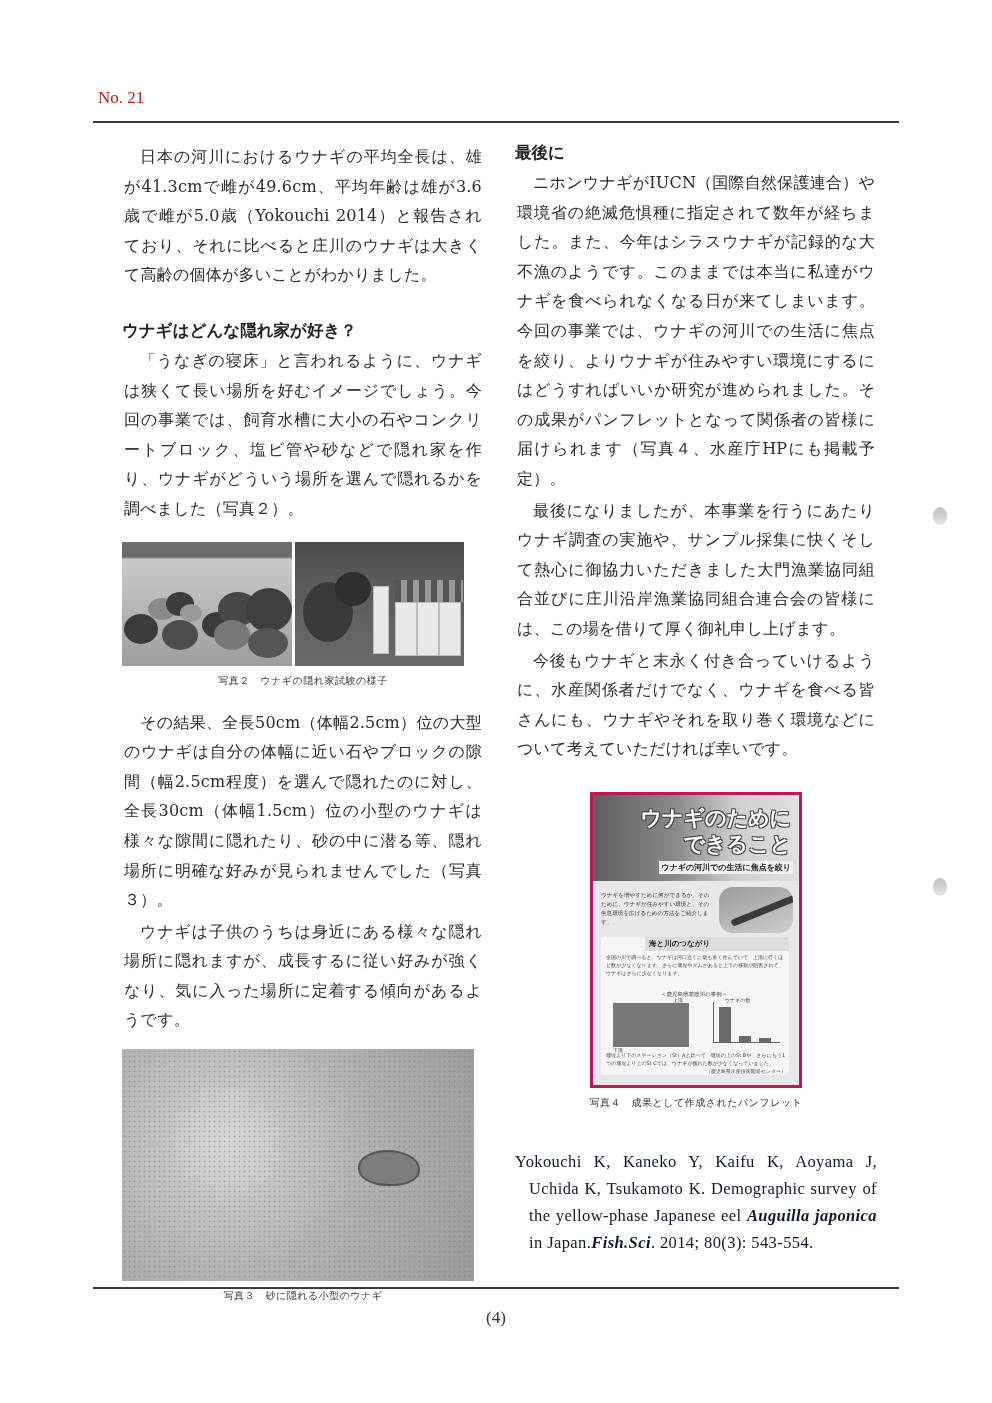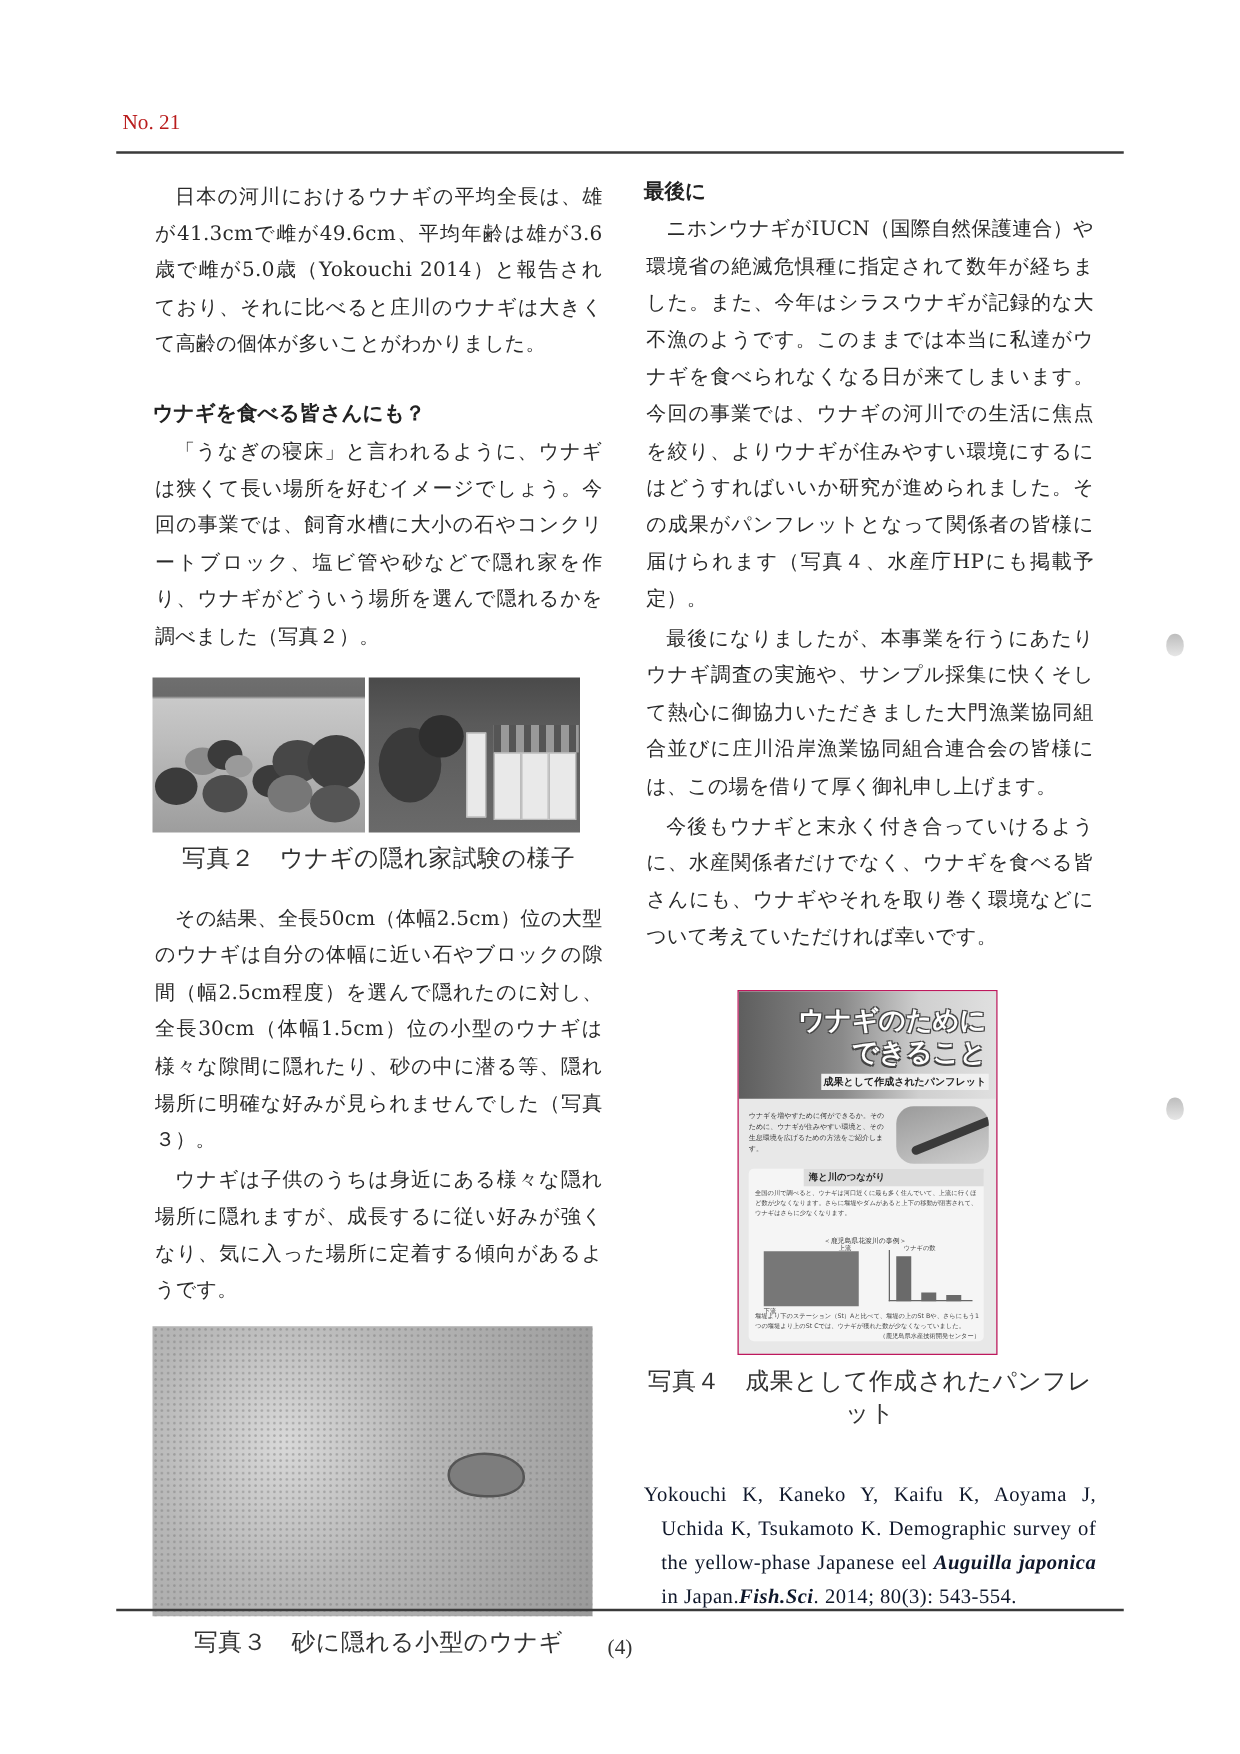--- a/index.html
+++ b/index.html
@@ -14,37 +14,37 @@
               font-size: 17px; font-family: "Liberation Serif", serif; color: #333; }
   .col { position: absolute; width: 362px; }
   .col.left { left: 122px; top: 140px; }
   .col.right { left: 515px; top: 140px; }
   p.body { margin: 2px; font-size: 16px; line-height: 29.6px; text-align: justify;
            letter-spacing: 0.2px; }
   p.body.indent { text-indent: 1em; }
   h3.sec { margin: 0; font-family: "DejaVu Sans", sans-serif; font-weight: bold;
            font-size: 16.5px; line-height: 26px; color: #222; }
   .gap { height: 26px; }
-  .caption { font-family: Liberation Mono, monospace; font-size: 19px; text-align: center;
+  .caption { font-family: Liberation Mono, monospace; font-size: 10px; text-align: center;
              color: #333; margin-top: 8px; letter-spacing: 0.5px; }
   .photo2-wrap { display: flex; gap: 3px; width: 342px; height: 124px; margin: 18px 0 0 0; }
   .photo2a { flex: 1; background: linear-gradient(180deg,#6f6f6f 0%,#6a6a6a 12%,#c9c9c9 14%,#bdbdbd 40%,#9d9d9d 100%); position: relative; }
   .photo2b { flex: 1; background: linear-gradient(180deg,#4a4a4a 0%,#5a5a5a 30%,#6a6a6a 100%); position: relative; }
   .stone { position: absolute; border-radius: 50%; background: #3b3b3b; }
   .block { position: absolute; background: #e9e9e9; border: 1px solid #bbb; }
   .stripe { position: absolute; background: #777; }
   .photo3 { width: 352px; height: 232px; margin-top: 14px;
             background: radial-gradient(circle at 30% 40%, #d8d8d8 0%, #b7b7b7 40%, #9a9a9a 100%); position: relative; }
   .photo3::before { content: ""; position: absolute; inset: 0;
             background-image: radial-gradient(#777 0.8px, transparent 1.2px);
             background-size: 5px 5px; opacity: 0.45; }
   .eel-head { position: absolute; left: 236px; top: 101px; width: 58px; height: 32px;
               border-radius: 50% 55% 45% 50%; background: #7d7d7d; border: 2px solid #555; }
   .pamphlet { width: 206px; height: 290px; margin: 28px 0 0 75px; background: #e8e8e8;
-              border: 1px solid #be185d; position: relative; overflow: hidden;
+              border: 3px solid #be185d; position: relative; overflow: hidden;
               font-family: "DejaVu Sans", sans-serif; }
   .pam-top { position: absolute; left: 0; top: 0; width: 100%; height: 86px;
              background: linear-gradient(90deg,#5e5e5e 0%,#8a8a8a 40%,#cfcfcf 70%,#e0e0e0 100%); }
   .pam-title { position: absolute; right: 8px; top: 10px; font-weight: bold; font-size: 21px;
                color: #fff; text-shadow: 1px 1px 0 #444, -1px -1px 0 #444, 1px -1px 0 #444, -1px 1px 0 #444;
                line-height: 26px; text-align: right; }
   .pam-sub { position: absolute; right: 6px; top: 66px; font-size: 8px; font-weight: bold; color: #222;
              background: #f0f0f0; padding: 1px 2px; }
   .pam-intro { position: absolute; left: 8px; top: 96px; width: 110px; font-size: 5.6px; line-height: 9px; color: #333; }
   .pam-eel { position: absolute; right: 6px; top: 92px; width: 74px; height: 46px; border-radius: 14px;
@@ -71,21 +71,21 @@
 </style>
 </head>
 <body>
 
 <div class="header-no">No. 21</div>
 <div class="rule top"></div>
 
 <div class="col left">
   <p class="body indent">日本の河川におけるウナギの平均全長は、雄が41.3cmで雌が49.6cm、平均年齢は雄が3.6歳で雌が5.0歳（Yokouchi 2014）と報告されており、それに比べると庄川のウナギは大きくて高齢の個体が多いことがわかりました。</p>
   <div class="gap"></div>
-  <h3 class="sec">ウナギを食べる皆さんにも？</h3>
+  <h3 class="sec">ウナギはどんな隠れ家が好き？</h3>
   <p class="body indent">「うなぎの寝床」と言われるように、ウナギは狭くて長い場所を好むイメージでしょう。今回の事業では、飼育水槽に大小の石やコンクリートブロック、塩ビ管や砂などで隠れ家を作り、ウナギがどういう場所を選んで隠れるかを調べました（写真２）。</p>
 
   <div class="photo2-wrap">
     <div class="photo2a">
       <div class="stone" style="left:2px;top:72px;width:34px;height:30px;"></div>
       <div class="stone" style="left:26px;top:56px;width:28px;height:22px;background:#8a8a8a;"></div>
       <div class="stone" style="left:44px;top:50px;width:28px;height:24px;"></div>
       <div class="stone" style="left:58px;top:62px;width:22px;height:18px;background:#9a9a9a;"></div>
       <div class="stone" style="left:40px;top:78px;width:36px;height:30px;background:#4d4d4d;"></div>
       <div class="stone" style="left:80px;top:70px;width:30px;height:26px;"></div>
@@ -120,21 +120,21 @@
   <p class="body indent">ニホンウナギがIUCN（国際自然保護連合）や環境省の絶滅危惧種に指定されて数年が経ちました。また、今年はシラスウナギが記録的な大不漁のようです。このままでは本当に私達がウナギを食べられなくなる日が来てしまいます。今回の事業では、ウナギの河川での生活に焦点を絞り、よりウナギが住みやすい環境にするにはどうすればいいか研究が進められました。その成果がパンフレットとなって関係者の皆様に届けられます（写真４、水産庁HPにも掲載予定）。</p>
   <p class="body indent">最後になりましたが、本事業を行うにあたりウナギ調査の実施や、サンプル採集に快くそして熱心に御協力いただきました大門漁業協同組合並びに庄川沿岸漁業協同組合連合会の皆様には、この場を借りて厚く御礼申し上げます。</p>
   <p class="body indent">今後もウナギと末永く付き合っていけるように、水産関係者だけでなく、ウナギを食べる皆さんにも、ウナギやそれを取り巻く環境などについて考えていただければ幸いです。</p>
 
   <div class="pamphlet">
     <div class="pam-top"></div>
     <div class="pam-title">
       <div>ウナギのために</div>
       <div>できること</div>
     </div>
-    <div class="pam-sub">成果として作成されたパンフレット</div>
+    <div class="pam-sub">ウナギの河川での生活に焦点を絞り</div>
     <div class="pam-intro">ウナギを増やすために何ができるか。そのために、ウナギが住みやすい環境と、その生息環境を広げるための方法をご紹介します。</div>
     <div class="pam-eel"></div>
     <div class="pam-box">
       <div class="pam-box-h">海と川のつながり</div>
       <div class="pam-box-t">全国の川で調べると、ウナギは河口近くに最も多く住んでいて、上流に行くほど数が少なくなります。さらに堰堤やダムがあると上下の移動が阻害されて、ウナギはさらに少なくなります。</div>
       <div style="position:absolute;left:60px;top:54px;font-size:5.5px;color:#333;">＜鹿児島県花渡川の事例＞</div>
       <div class="pam-map"></div>
       <div style="position:absolute;left:72px;top:60px;font-size:5px;color:#333;">上流</div>
       <div style="position:absolute;left:12px;top:110px;font-size:5px;color:#333;">下流</div>
       <div class="pam-chart" id="pam-chart">

